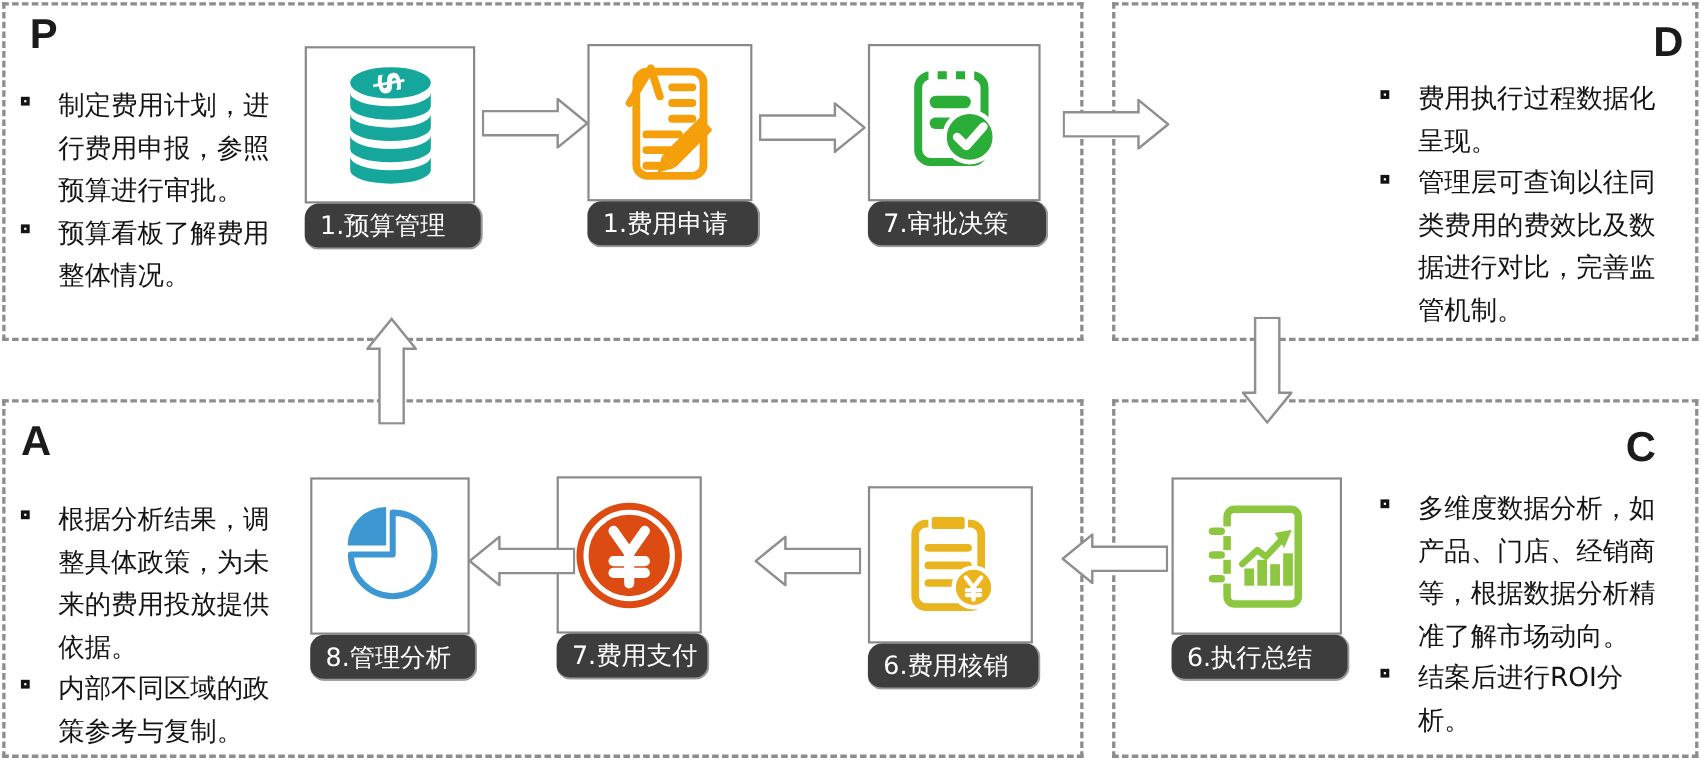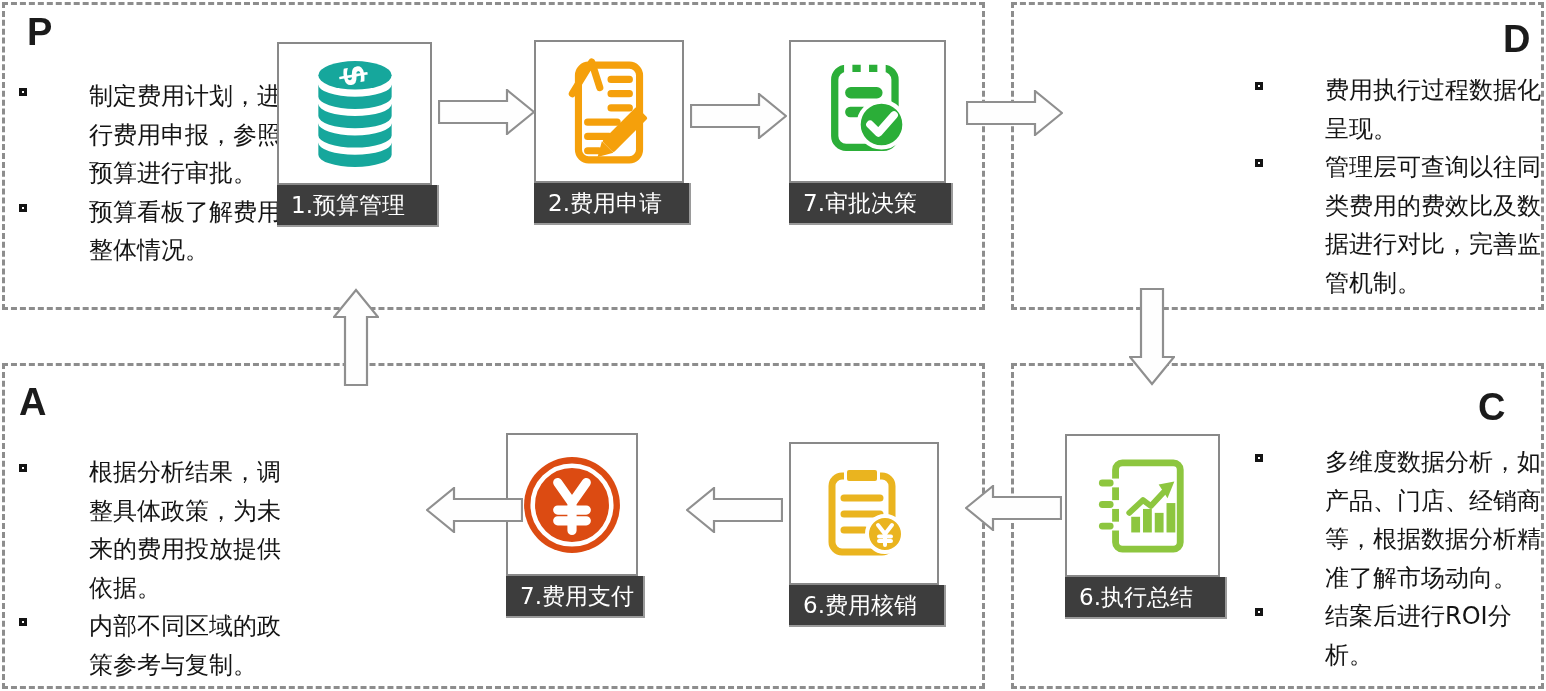--- a/index.html
+++ b/index.html
@@ -12,34 +12,34 @@
   .quad-letter {
     position:absolute; font-family:"Liberation Sans","DejaVu Sans",sans-serif;
     font-size:38px; font-weight:bold; color:#1b1b1b; line-height:1;
   }
   .bullets { position:absolute; display:flex; flex-direction:column; }
   .bullet { display:flex; align-items:flex-start; }
   .bullet-marker {
     flex:0 0 auto; width:8px; height:8px; border:3.5px solid #141414;
     margin-top:11px; margin-right:26px; background:#fff;
   }
-  .bullet-text { font-size:24px; line-height:38.5px; color:#141414;margin-left:36px; }
+  .bullet-text { font-size:24px; line-height:38.5px; color:#141414; }
   .w200 { width:200px; }
   .w220 { width:220px;font-family:Liberation Serif, serif; }
   .w228 { width:228px; }
   .step { position:absolute; }
   .icon-area {
     width:100%; height:143px; background:#ffffff; border:2px solid #898989;
     display:flex; align-items:center; justify-content:center;
   }
   .step-label {
     width:calc(100% + 7px); height:42px; background:#3d3d3d;
     border-right:2px solid #9a9a9a; border-bottom:2px solid #9a9a9a;
     color:#ffffff; font-size:23px; display:flex; align-items:center;
-    padding-left:14px; white-space:nowrap; overflow:hidden;
+    padding-left:14px; white-space:nowrap; overflow:hidden;border-radius:13px;
   }
   .arrow { position:absolute; }
   .arrow polygon { fill:#fefefe; stroke:#8f8f8f; stroke-width:2.2; }
 </style>
 </head>
 <body>
 
 <div class="canvas">
 
   <div class="quad" style="left:2px;top:2px;width:983px;height:308px">
@@ -119,21 +119,21 @@
           <rect x="20" y="9" width="60" height="93" rx="10"></rect>
           <path d="M14 37 L33 6 L41 31"></path>
           <path d="M52 23 H70 M52 37 H70 M52 51 H70 M29 65 H58 M29 79 H50 M29 93 H40"></path>
         </g>
         <g transform="rotate(-45 60 78)" fill="#F5A00B">
           <rect x="44" y="70" width="48" height="16" rx="2"></rect>
           <polygon points="30,78 44,70 44,86"></polygon>
         </g>
       </svg>
     </div>
-    <div class="step-label">2.费用申请</div>
+    <div class="step-label">1.费用申请</div>
   </div>
 
   <div class="step" style="left:789px;top:40px;width:157px">
     <div class="icon-area">
       <svg width="104" height="104" viewBox="0 0 100 100">
         <rect x="18" y="8" width="58" height="76" rx="11" stroke="#2BAE38" stroke-width="7" fill="none"></rect>
         <rect x="27" y="2" width="8" height="12" fill="#ffffff"></rect>
         <rect x="43" y="2" width="8" height="12" fill="#ffffff"></rect>
         <rect x="59" y="2" width="8" height="12" fill="#ffffff"></rect>
         <rect x="28" y="26" width="36" height="11" rx="5.5" fill="#2BAE38"></rect>
@@ -185,20 +185,29 @@
     <div class="icon-area">
       <svg width="102" height="102" viewBox="0 0 100 100">
         <circle cx="50" cy="50" r="47" fill="#DC4B12"></circle>
         <circle cx="50" cy="50" r="38.5" stroke="#ffffff" stroke-width="4.5" fill="none"></circle>
         <path d="M36 28 L50 48 M64 28 L50 48 M50 48 V75 M36 55 H64 M36 65.5 H64" stroke="#ffffff" stroke-width="9" fill="none" stroke-linecap="round"></path>
       </svg>
     </div>
     <div class="step-label">7.费用支付</div>
   </div>
 
+  <div class="step" style="left:282px;top:434px;width:145px">
+    <div class="icon-area">
+      <svg width="100" height="100" viewBox="0 0 100 100">
+        <path d="M52 48 L52 10 A38 38 0 1 1 14 48 Z" stroke="#3D97D3" stroke-width="5.5" fill="none" stroke-linejoin="round"></path>
+        <path d="M46 40 L46 5 A35 35 0 0 0 11 40 Z" fill="#3D97D3"></path>
+      </svg>
+    </div>
+    <div class="step-label">8.管理分析</div>
+  </div>
 
   <svg class="arrow" style="left:438px;top:89px" width="97" height="46">
     <polygon points="1,12 69,12 69,1 96,23 69,45 69,34 1,34"></polygon>
   </svg>
   <svg class="arrow" style="left:690px;top:93px" width="97" height="46">
     <polygon points="1,12 69,12 69,1 96,23 69,45 69,34 1,34"></polygon>
   </svg>
   <svg class="arrow" style="left:966px;top:90px" width="97" height="46">
     <polygon points="1,12 69,12 69,1 96,23 69,45 69,34 1,34"></polygon>
   </svg>

